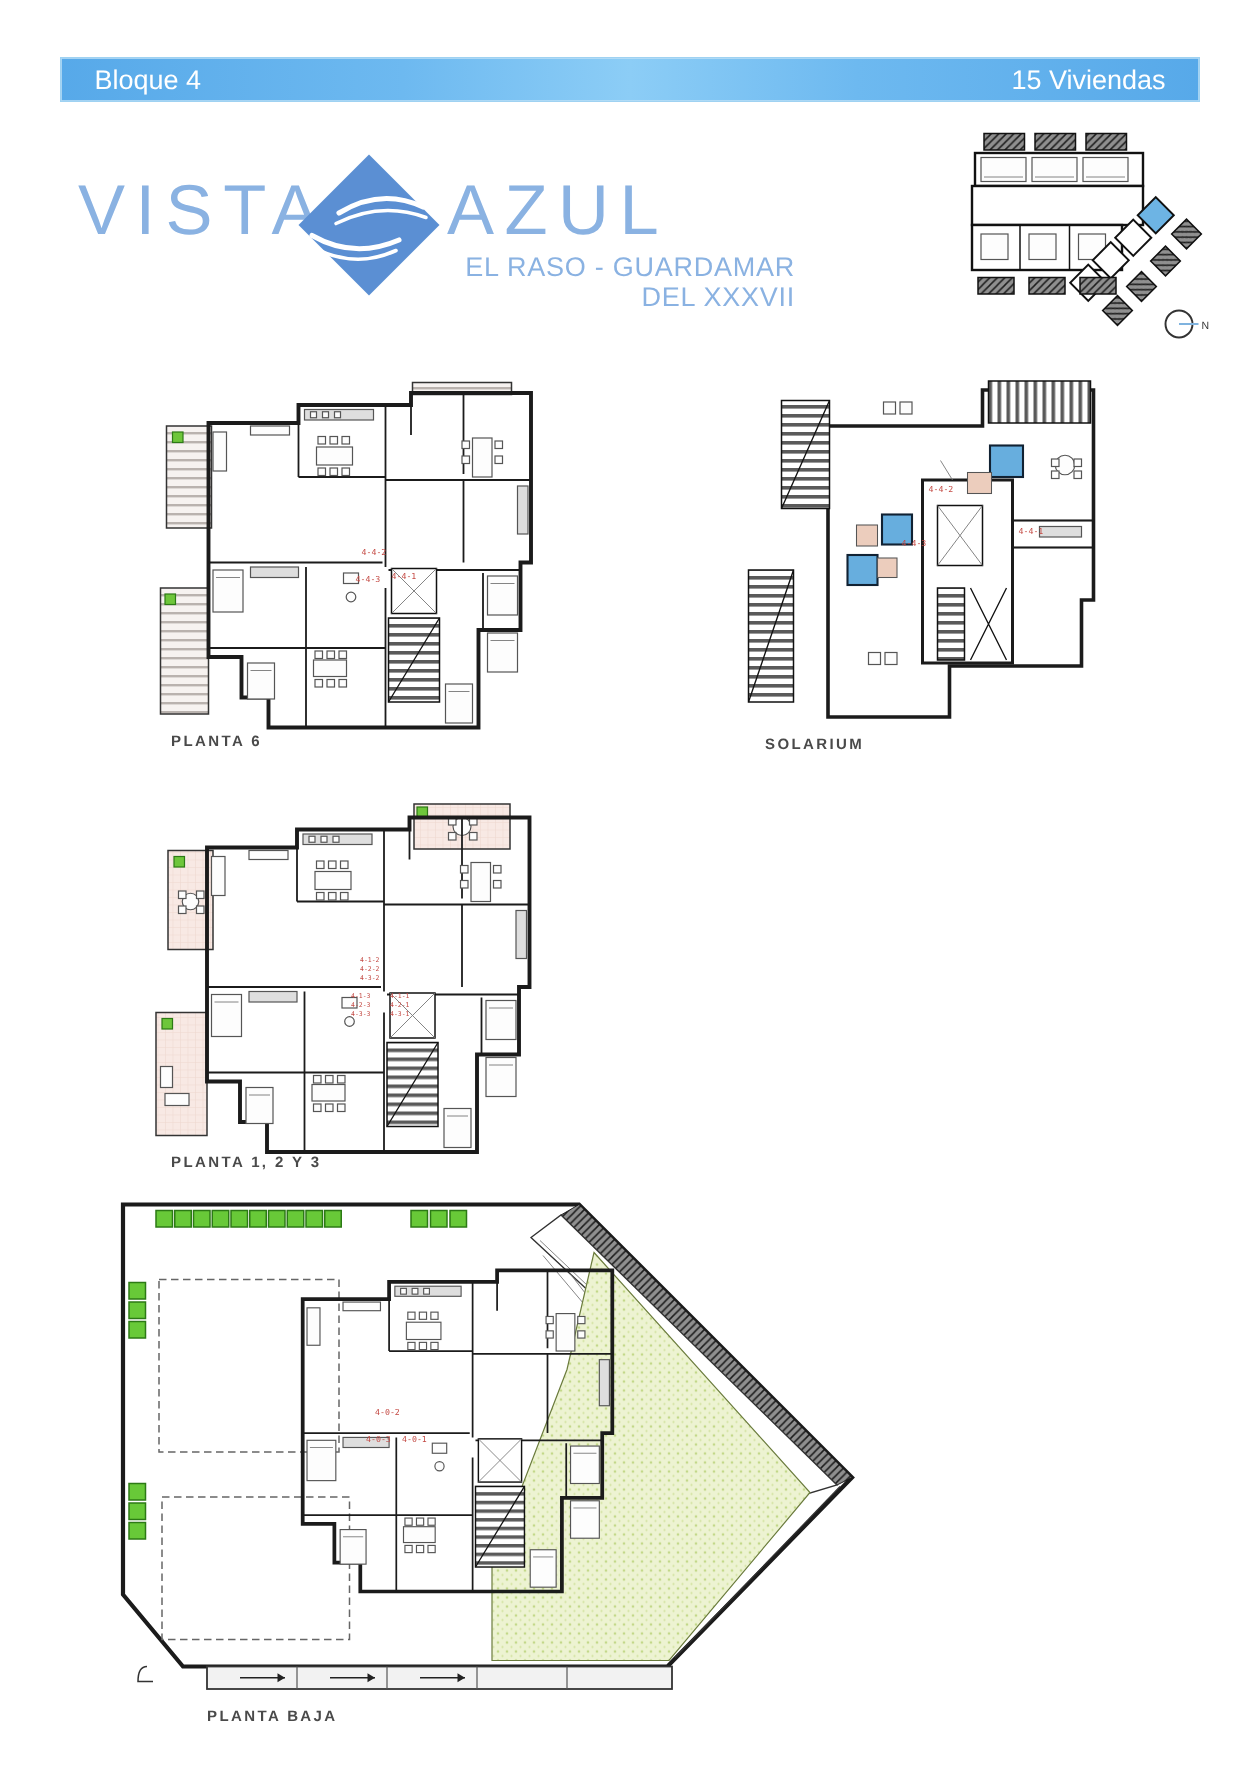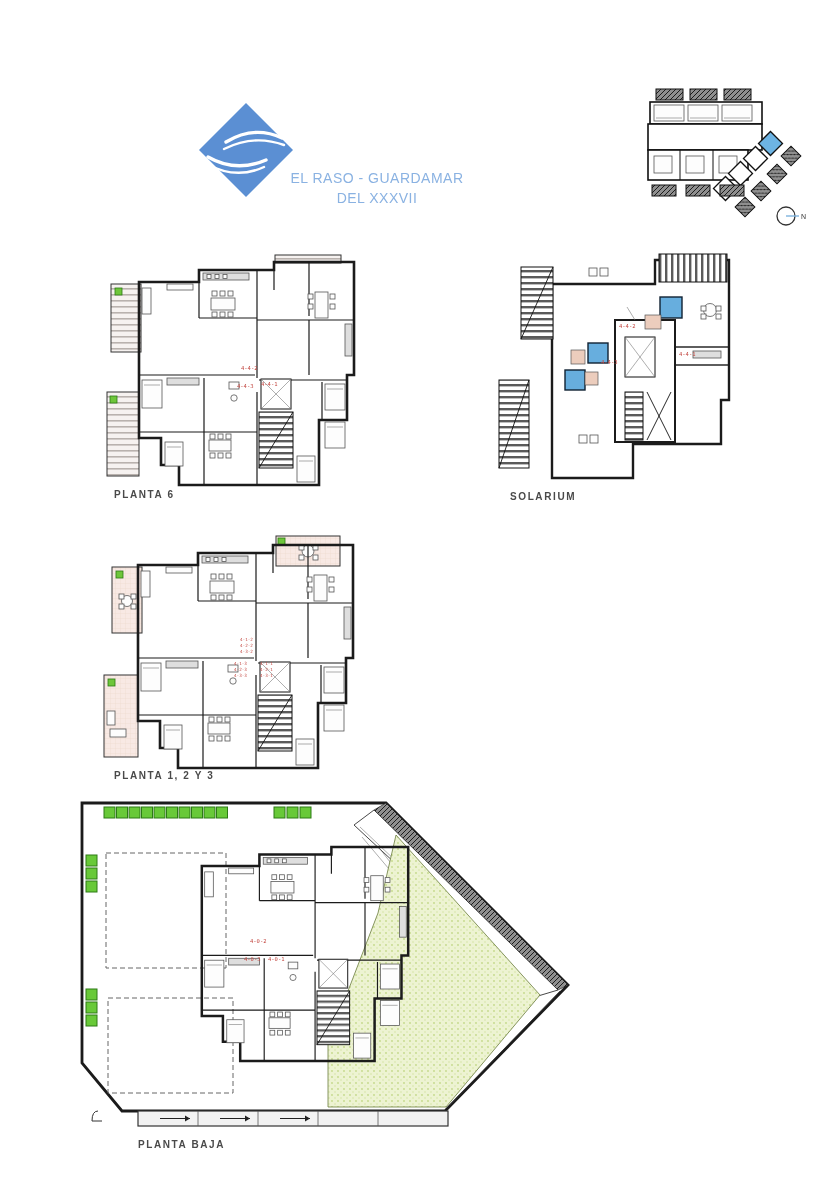--- a/index.html
+++ b/index.html
@@ -17,22 +17,22 @@
   .logo-word { position:absolute; font-size:47px; color:#8ab2e2; letter-spacing:7px;
                font-weight:300; top:112px; }
   .logo-vista { left:52px; }
   .logo-azul  { left:298px; }
   .diamond-wrap { position:absolute; left:194px; top:98px; }
   .tagline { position:absolute; left:434px; top:104px; color:#4c7fc2;
              font-family:"Liberation Serif", serif; font-weight:bold;
              font-size:19px; line-height:19px; }
   .tagline .roman { font-family:"Liberation Sans", sans-serif; font-size:21px;
                     letter-spacing:1px; display:block; margin-top:1px; }
-  .location { position:absolute; left:236px; top:168px; width:282px; text-align:center;
-              color:#8ab2e2; font-size:14px; line-height:20px; letter-spacing:0.5px; }
+  .location { position:absolute; left:248px; top:168px; width:282px; text-align:right;
+              color:#8ab2e2; font-size:18px; line-height:20px; letter-spacing:0.5px; }
 
   
   .plan-label { position:absolute; color:#4a4a4a; font-size:10px; font-weight:bold;
                 letter-spacing:1.6px; z-index:3; }
 
   
   svg { position:absolute; }
   .w  { fill:none; stroke:#1b1b1b; }
   .f  { fill:#fdfdfd; stroke:#555; stroke-width:0.8; }
   .fd { fill:#dedede; stroke:#555; stroke-width:0.8; }
@@ -125,30 +125,36 @@
           <rect x="117" y="174" width="5" height="5" class="f"></rect>
         <rect x="101" y="193" width="5" height="5" class="f"></rect>
           <rect x="109" y="193" width="5" height="5" class="f"></rect>
           <rect x="117" y="193" width="5" height="5" class="f"></rect>
         <rect x="188" y="196" width="18" height="26" class="f"></rect>
         <path d="M190,201 H204" class="thin"></path>
       </g>
     </defs>
   </svg>
 
-
+  <div class="header">
+    <span>Bloque 4</span>
+    <span>15 Viviendas</span>
+  </div>
+
+  <div class="logo-word logo-vista">VISTA</div>
   <svg class="diamond-wrap" width="104" height="104" viewBox="0 0 104 104">
     <polygon points="52,5 99,52 52,99 5,52" fill="#5b8fd3"></polygon>
     <g stroke="#ffffff" fill="none" stroke-linecap="round">
       <path d="M32,44 Q60,27 88,40" stroke-width="3.4"></path>
       <path d="M30,51 Q60,36 90,47" stroke-width="2.4"></path>
       <path d="M14,59 Q42,75 72,62" stroke-width="3.4"></path>
       <path d="M13,66 Q42,82 70,69" stroke-width="2.4"></path>
     </g>
   </svg>
+  <div class="logo-word logo-azul">AZUL</div>
   <div class="location">
     <span>EL RASO - GUARDAMAR</span><br>
     <span>DEL XXXVII</span>
   </div>
 
   <svg style="left:640px; top:85px;" width="178" height="152" viewBox="0 0 178 152">
 
     <rect x="16" y="4" width="27" height="11" fill="url(#dkh)" stroke="#111"></rect>
     <rect x="50" y="4" width="27" height="11" fill="url(#dkh)" stroke="#111"></rect>
     <rect x="84" y="4" width="27" height="11" fill="url(#dkh)" stroke="#111"></rect>

